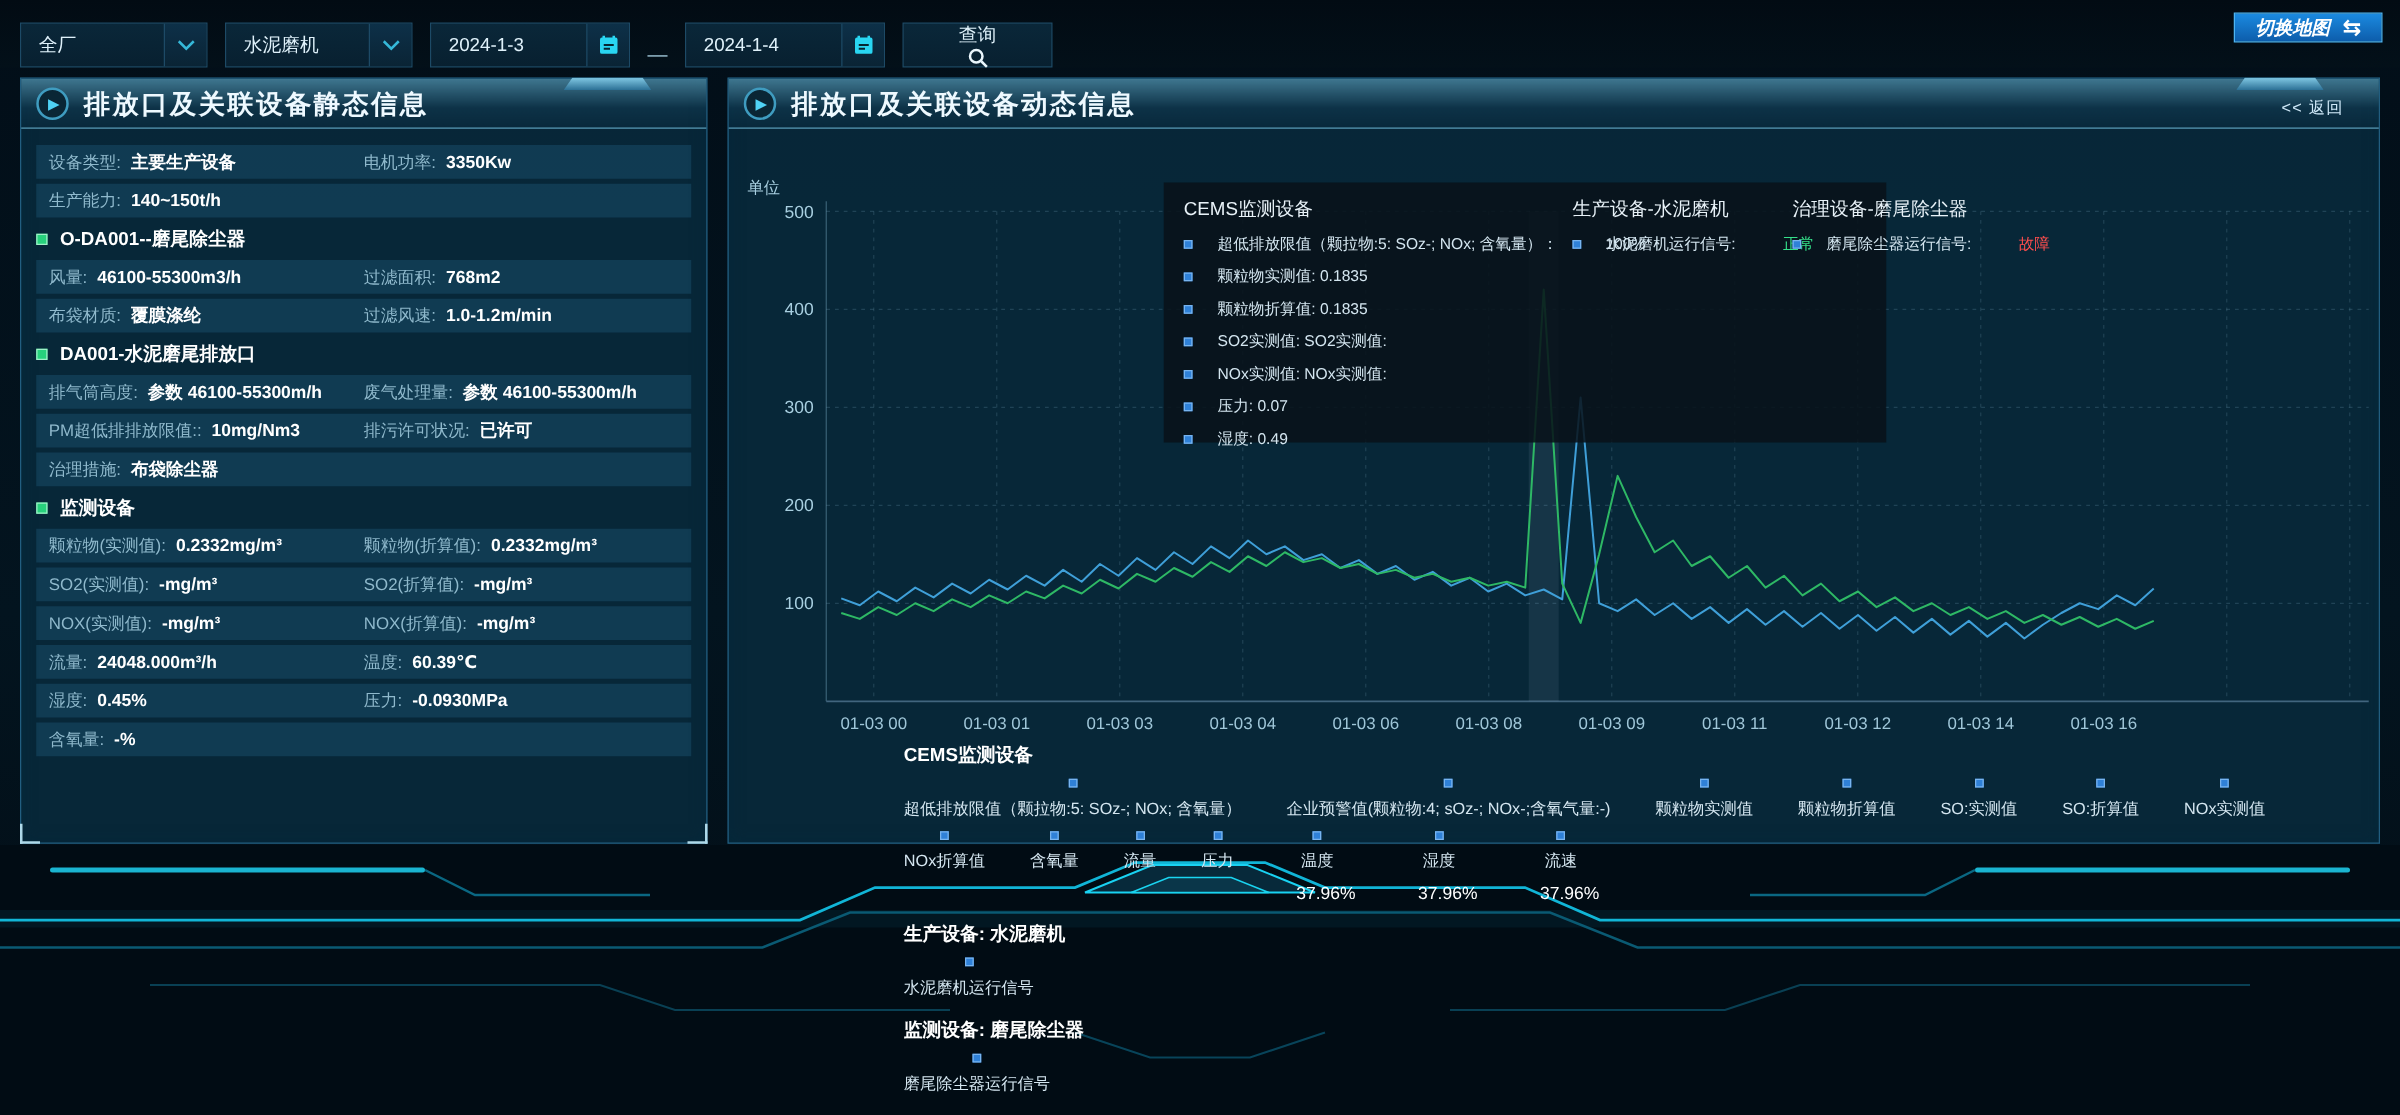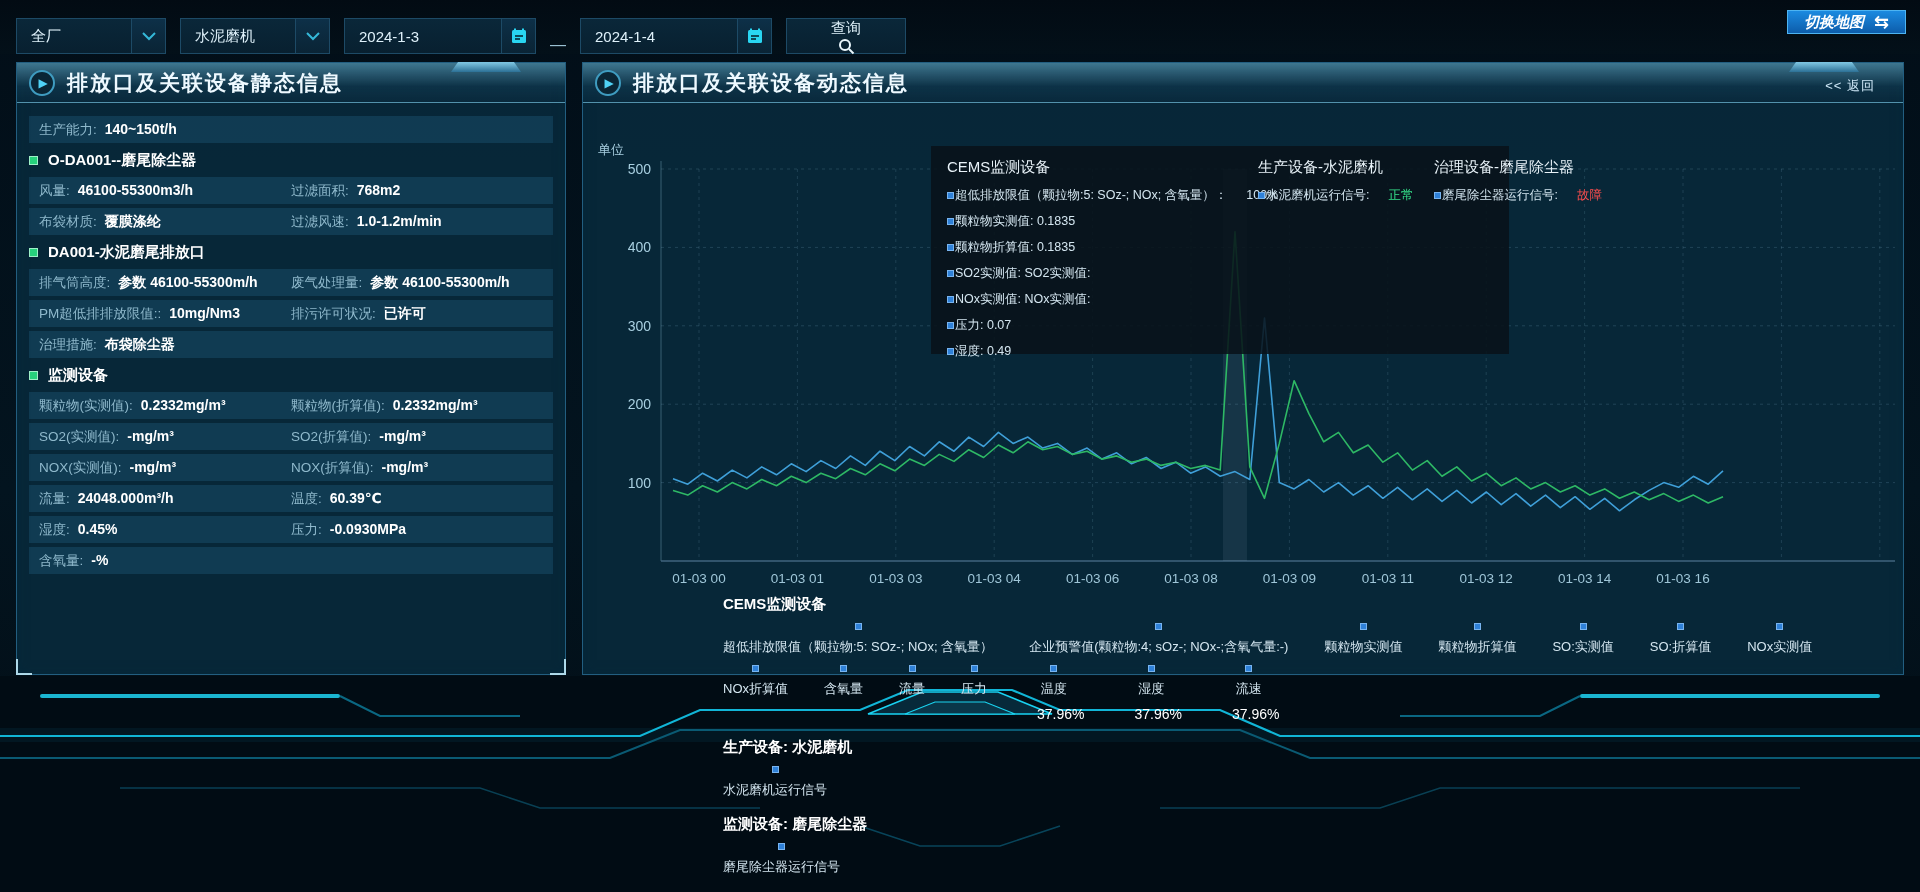--- a/index.html
+++ b/index.html
@@ -14,21 +14,21 @@
     display:flex; align-items:flex-end; gap:14px; padding-left:16px;
     background:linear-gradient(180deg,#020b13,#031019); }
   .control { height:36px; background:linear-gradient(180deg,#0a2739,#082030);
     border:1px solid #1d4a66; display:flex; align-items:center;
     position:relative; color:#dff1fa; font-size:15px; }
   .control .ctl-text { padding:0 14px; min-width:96px; }
   .ctl-iconbox { width:34px; height:34px; margin-left:auto;
     border-left:1px solid #1d4a66; display:flex; align-items:center; justify-content:center;
     background:linear-gradient(180deg,#0d3димир,#0a2435); background:linear-gradient(180deg,#0d3048,#0a2435); }
   .select { width:150px; }
-  .datebox { width:192px; }
+  .datebox { width:160px; }
   .range-dash { color:#9fc6d8; font-size:16px; }
   .query-btn { width:120px; justify-content:space-between; padding:0 18px; cursor:pointer;flex-direction:column; }
   .map-btn { position:absolute; right:14px; top:10px; height:24px; padding:0 16px;
     display:flex; align-items:center; gap:10px; cursor:pointer;
     background:linear-gradient(180deg,#1b8ae0,#0d5dab); border:1px solid #4db4f2;
     color:#fff; font-size:15px; font-weight:bold;font-style:italic; }
   .swap-glyph { font-size:18px; line-height:1; }
   .chev svg, .cal svg, .search svg { display:block; }
   
   .panel { position:absolute; top:62px; background:rgba(8,42,60,0.88);
@@ -60,21 +60,21 @@
   .pair .val { color:#ffffff; font-size:14px; font-weight:bold; white-space:nowrap; }
   
   .back-link { position:absolute; top:14px; right:28px; color:#cfe8f8; font-size:13px;
     cursor:pointer; letter-spacing:1px; }
   .unit-label { position:absolute; left:15px; top:78px; font-size:13px; color:#a8cfe0; }
   #chart-svg { position:absolute; left:0; top:0; width:1322px; height:530px; }
   
   .tooltip { position:absolute; left:348px; top:83px; width:578px; height:208px;
     background:rgba(8,18,24,.86); padding:12px 16px; display:flex; gap:26px; z-index:5; }
   .tt-col h3 { font-size:15px; font-weight:normal; color:#e8f2f8; margin-bottom:10px; }
-  .tt-item { display:flex; align-items:baseline; gap:1px; font-size:12.5px;
+  .tt-item { display:flex; align-items:baseline; gap:20px; font-size:12.5px;
     color:#d4e6f0; margin-bottom:9px; white-space:nowrap; }
   .tt-item .b, .lg-item .b { width:7px; height:7px; background:#2f81d8;
     border:1px solid #78b4ef; flex:0 0 auto; align-self:center; }
   .tt-item .v { margin-left:18px; }
   .status-ok { color:#35e08a; }
   .status-fault { color:#ff4e4e; }
   .tt-col1 { width:285px; } .tt-col2 { width:150px; } .tt-col3 { width:150px; }
   
   #legend-root { position:absolute; left:140px; top:532px; width:1170px; z-index:6; }
   .lg-title { font-size:15px; font-weight:bold; color:#ffffff; margin-bottom:9px; }
@@ -145,20 +145,30 @@
   </div>
 </div>
 
 <section class="panel" id="left-panel">
   <header class="panel-header">
     <span class="play-icon">▶</span>
     <h1>排放口及关联设备静态信息</h1>
     <span class="header-tab"></span>
   </header>
   <div class="panel-body" id="static-sections">
+      <div class="info-row">
+        <span class="pair">
+          <span class="lbl">设备类型:</span>
+          <span class="val">主要生产设备</span>
+        </span>
+        <span class="pair">
+          <span class="lbl">电机功率:</span>
+          <span class="val">3350Kw</span>
+        </span>
+      </div>
       <div class="info-row">
         <span class="pair">
           <span class="lbl">生产能力:</span>
           <span class="val">140~150t/h</span>
         </span>
       </div>
       <div class="sec-title">
         <span class="sec-bullet"></span>
         <span>O-DA001--磨尾除尘器</span>
       </div>

